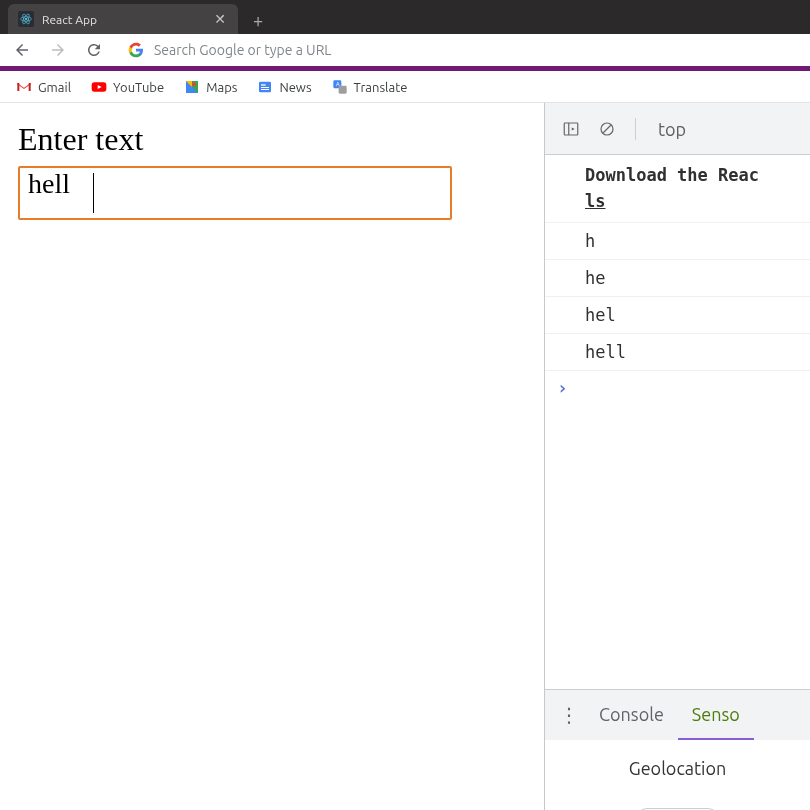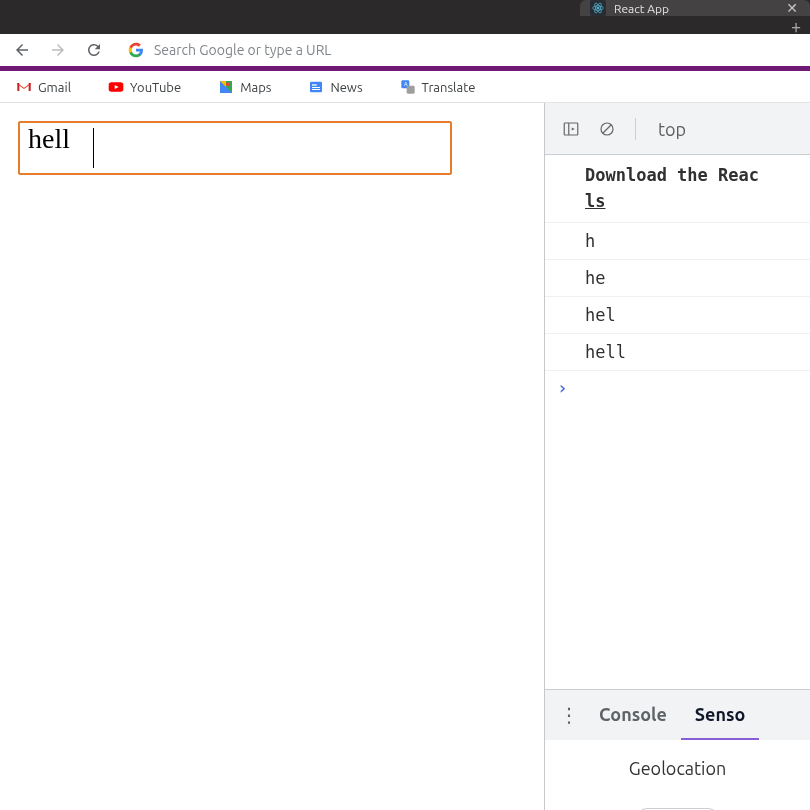--- a/index.html
+++ b/index.html
@@ -11,21 +11,20 @@
       overflow: hidden;
     }
 
     
     .browser-tabs {
       background: #2b2929;
       height: 34px;
       display: flex;
       align-items: flex-end;
       padding-left: 8px;
-      flex-direction: column;
     }
     .tab {
       background: #444242;
       border-radius: 6px 6px 0 0;
       height: 30px;
       width: 230px;
       display: flex;
       align-items: center;
       padding: 0 10px;
       color: #e4e4e4;
@@ -102,21 +101,21 @@
       height: 16px;
       flex-shrink: 0;
     }
 
     .bookmarks-bar {
       background: #fff;
       height: 32px;
       display: flex;
       align-items: center;
       padding: 0 8px;
-      gap: 21px;
+      gap: 4px;
       border-bottom: 1px solid #e3e3e3;
     }
     .bookmark {
       display: flex;
       align-items: center;
       gap: 6px;
       padding: 4px 8px;
       font-size: 13px;
       color: #3c4043;
       border-radius: 4px;
@@ -269,24 +268,23 @@
       font-size: 20px;
     }
     .drawer-tab {
       padding: 0 14px;
       font-size: 18px;
       color: #5f6368;
       height: 50px;
       display: flex;
       align-items: center;
       border-bottom: 2px solid transparent;
-      font-weight: bold;
     }
     .drawer-tab.active {
-      color: #0f172a;
+      color: #4d7c0f;
       border-bottom-color: #8a5cd6;
     }
     .dt-drawer-body {
       background: #fff;
       padding: 18px 16px;
       display: flex;
       align-items: center;
       gap: 30px;
       height: 70px;
       flex-direction: column;
@@ -404,20 +402,21 @@
           <rect x="10" y="10" width="12" height="12" rx="2" fill="#9E9E9E"></rect>
           <text x="6" y="11" font-size="8" fill="#fff" font-family="sans-serif">A</text>
         </svg>
     </span>
     <span>Translate</span>
   </div>
 </div>
 
 <div class="content-area">
   <div class="page">
+    <h1>Enter text</h1>
     <div class="text-input-wrapper">
       <div class="text-input">hell</div>
       <div class="caret"></div>
     </div>
   </div>
 
   <div class="devtools">
 
 
     <div class="dt-console-toolbar">

